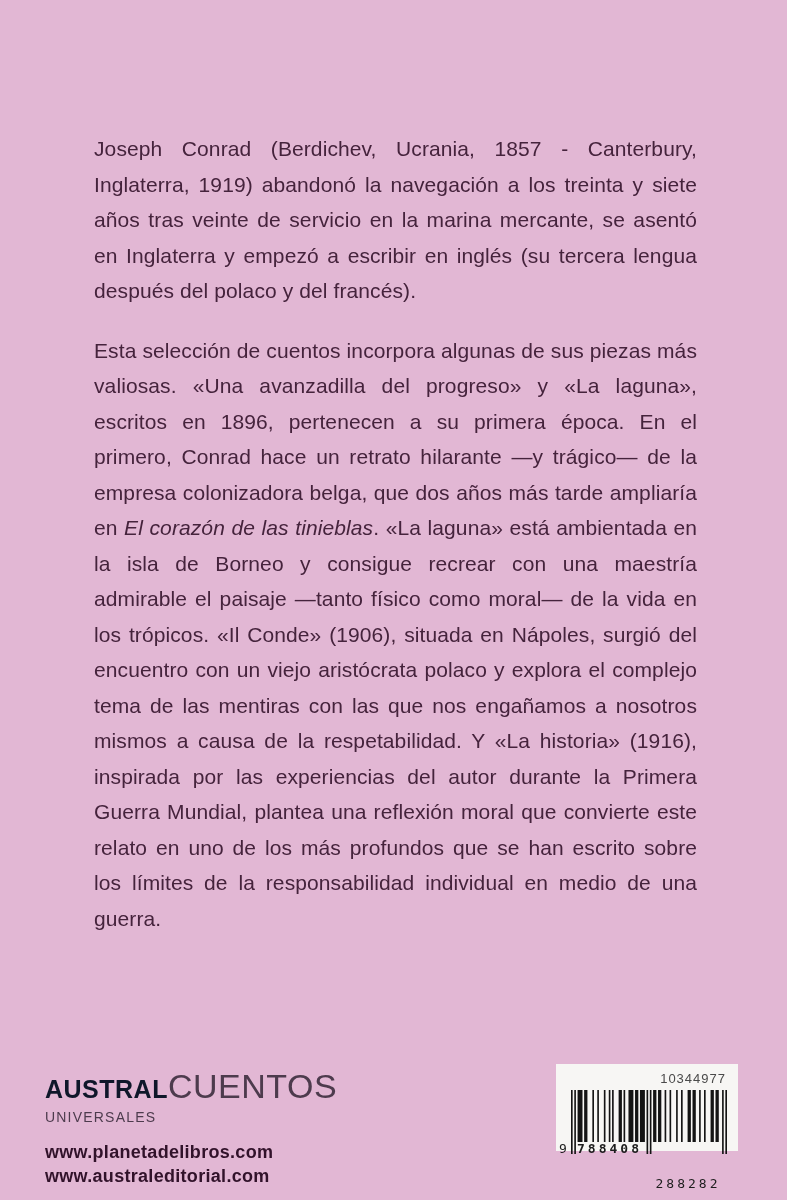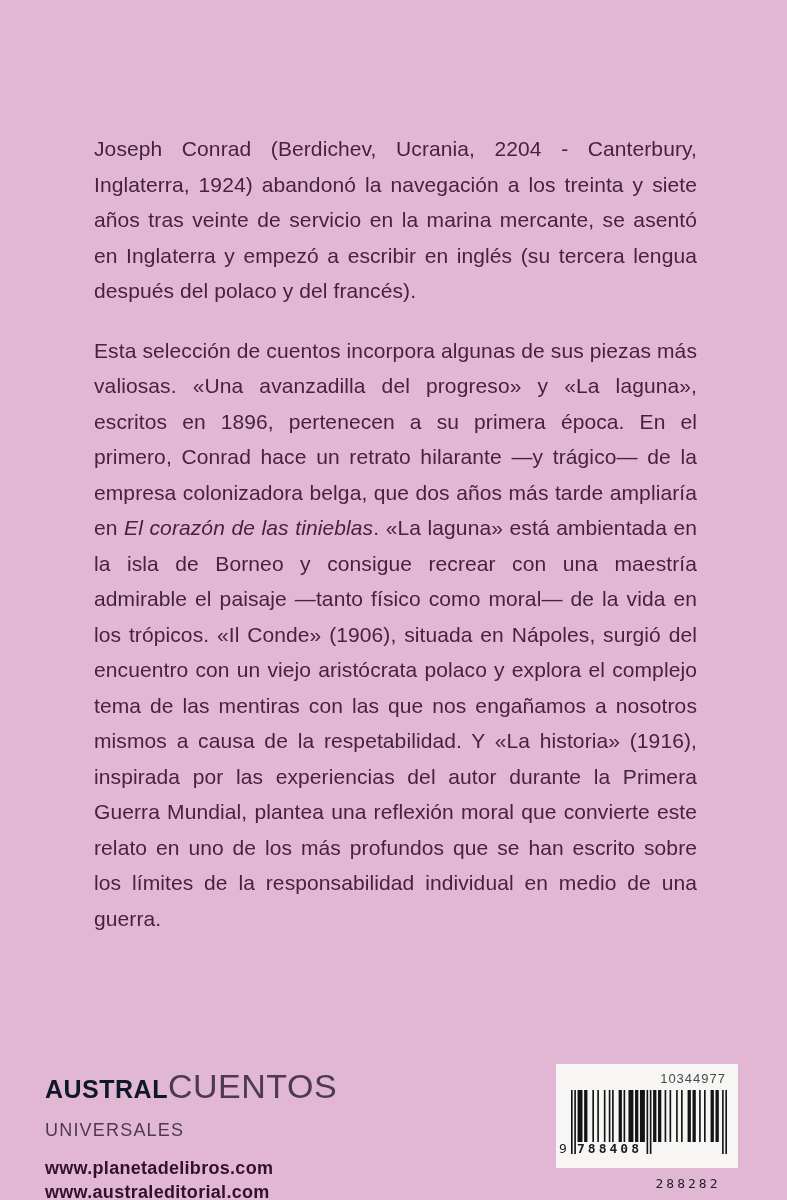--- a/index.html
+++ b/index.html
@@ -39,38 +39,38 @@
     letter-spacing:0.5px;
     color:#0f172a;
   }
   .brand-light{
     font-weight:normal;
     font-size:34px;
     letter-spacing:0.5px;
     color:#4d3b4d;
   }
   .brand-sub{
-    margin-top:15px;
-    font-size:18px;
+    margin-top:4px;
+    font-size:14px;
     letter-spacing:1.2px;
     color:#4d3b4d;
   }
   .urls{margin-top:15px;}
   .url{
     font-weight:bold;
     font-size:18px;
     line-height:24px;
     letter-spacing:0.3px;
     color:#31122a;
   }
   
   .barcode-box{
     position:absolute;
     left:556px;top:1064px;
-    width:182px;height:104px;
+    width:182px;height:87px;
     background:#f7f6f4;
   }
   .barcode-topnum{
     position:absolute;top:7px;right:12px;
     font-size:13px;letter-spacing:1px;color:#4a4a4a;
   }
   .bars-wrap{
     position:absolute;left:15px;top:26px;
     width:156px;height:64px;
   }
@@ -85,21 +85,21 @@
   .d-lead{left:-12px;}
   .d-g1{left:6px;width:66px;text-align:left;letter-spacing:3px;font-weight:bold;}
   .d-g2{left:84px;width:66px;text-align:center;letter-spacing:3px;margin-top:35px;}
 </style>
 </head>
 <body>
 
 <div class="cover">
 
   <div class="body-text">
-    <p>Joseph Conrad (Berdichev, Ucrania, 2204 - Canterbury, Inglaterra, 1924) abandonó la navegación a los treinta y siete años tras veinte de servicio en la marina mercante, se asentó en Inglaterra y empezó a escribir en inglés (su tercera lengua después del polaco y del francés).</p>
+    <p>Joseph Conrad (Berdichev, Ucrania, 1857 - Canterbury, Inglaterra, 1919) abandonó la navegación a los treinta y siete años tras veinte de servicio en la marina mercante, se asentó en Inglaterra y empezó a escribir en inglés (su tercera lengua después del polaco y del francés).</p>
     <p><span>Esta selección de cuentos incorpora algunas de sus piezas más valiosas. «Una avanzadilla del progreso» y «La laguna», escritos en 1896, pertenecen a su primera época. En el primero, Conrad hace un retrato hilarante —y trágico— de la empresa colonizadora belga, que dos años más tarde ampliaría en </span><em>El corazón de las tinieblas</em><span>. «La laguna» está ambientada en la isla de Borneo y consigue recrear con una maestría admirable el paisaje —tanto físico como moral— de la vida en los trópicos. «Il Conde» (1906), situada en Nápoles, surgió del encuentro con un viejo aristócrata polaco y explora el complejo tema de las mentiras con las que nos engañamos a nosotros mismos a causa de la respetabilidad. Y «La historia» (1916), inspirada por las experiencias del autor durante la Primera Guerra Mundial, plantea una reflexión moral que convierte este relato en uno de los más profundos que se han escrito sobre los límites de la responsabilidad individual en medio de una guerra.</span></p>
   </div>
 
   <div class="publisher">
     <div class="brand"><span class="brand-bold">AUSTRAL</span><span class="brand-light">CUENTOS</span></div>
     <div class="brand-sub">UNIVERSALES</div>
     <div class="urls">
       <div class="url">www.planetadelibros.com</div>
       <div class="url">www.australeditorial.com</div>
     </div>

